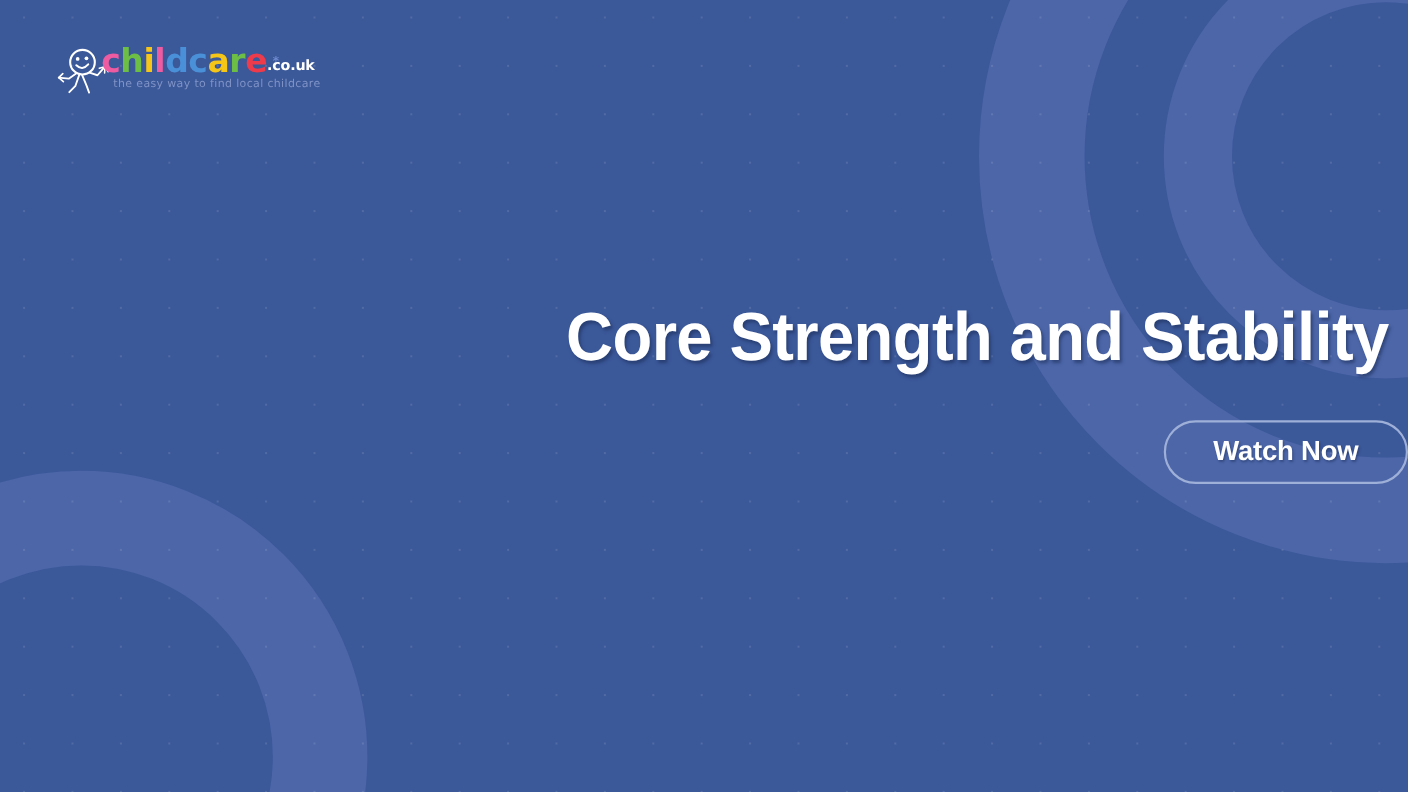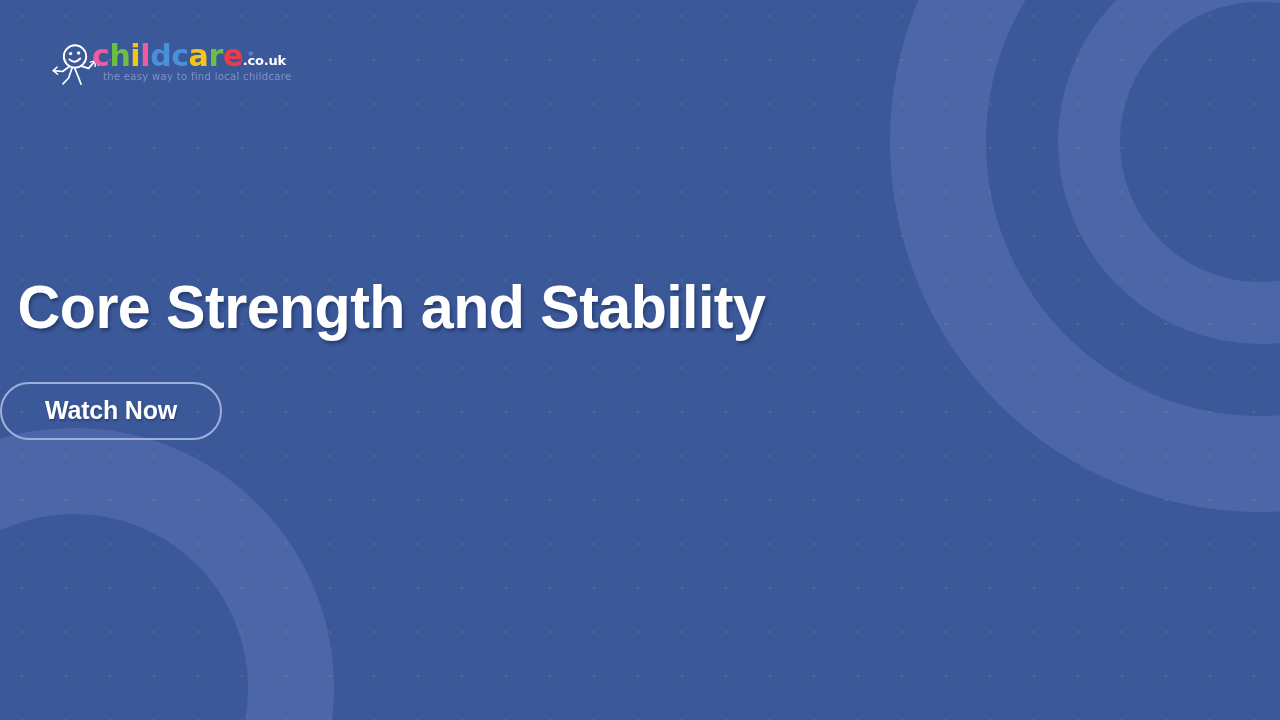--- a/index.html
+++ b/index.html
@@ -84,21 +84,21 @@
     color:#7f93c6;
     white-space:nowrap;
   }
 
   
   #hero {
     position:absolute; inset:0;
     z-index:4;
     display:flex;
     flex-direction:column;
-    align-items:flex-start;
+    align-items:flex-end;
     justify-content:center;
     padding-bottom:6px;
   }
   #hero-title {
     font-family:"Liberation Sans", sans-serif;
     font-weight:bold;
     font-size:62px;
     line-height:1.05;
     color:#ffffff;
     letter-spacing:-0.6px;

